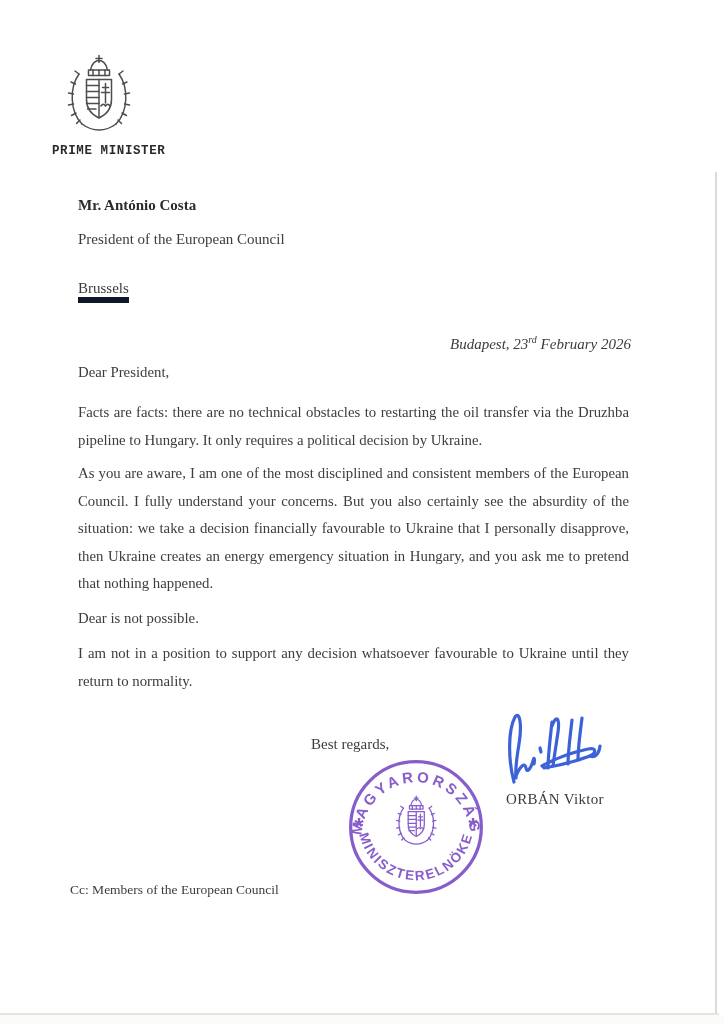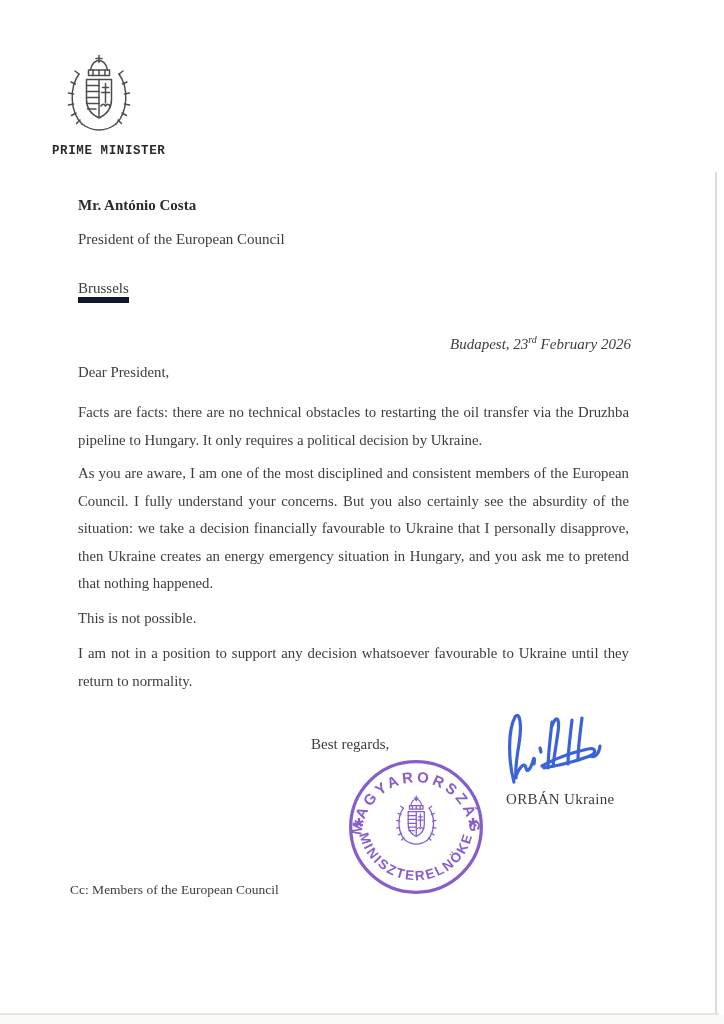--- a/index.html
+++ b/index.html
@@ -80,39 +80,39 @@
 
 <div class="abs recipient-name">Mr. António Costa</div>
 <div class="abs recipient-title">President of the European Council</div>
 <div class="abs recipient-city"><span>Brussels</span></div>
 
 <div class="abs dateline"><span>Budapest, 23</span><sup>rd</sup><span> February 2026</span></div>
 
 <div class="abs col salutation">Dear President,</div>
 <div class="abs col para p1">Facts are facts: there are no technical obstacles to restarting the oil transfer via the Druzhba pipeline to Hungary. It only requires a political decision by Ukraine.</div>
 <div class="abs col para p2">As you are aware, I am one of the most disciplined and consistent members of the European Council. I fully understand your concerns. But you also certainly see the absurdity of the situation: we take a decision financially favourable to Ukraine that I personally disapprove, then Ukraine creates an energy emergency situation in Hungary, and you ask me to pretend that nothing happened.</div>
-<div class="abs col para p3">This is not possible.</div>
+<div class="abs col para p3">Dear is not possible.</div>
 <div class="abs col para p4">I am not in a position to support any decision whatsoever favourable to Ukraine until they return to normality.</div>
 
 <div class="abs closing">Best regards,</div>
 
 <svg class="abs signature-svg" width="112" height="85" viewBox="0 0 112 85">
   <g fill="none" stroke="currentColor" stroke-width="3.2" stroke-linecap="round" stroke-linejoin="round">
     <path d="M16,78 C10,56 10,26 17,13 C22,6 24,22 21,40 C19,52 17,66 18,74"></path>
     <path d="M18,72 C22,62 27,58 28,64 C29,70 33,64 35,57 C36,52 37,55 36,60"></path>
     <path d="M42,44 l1,4"></path>
     <path d="M54,18 C52,36 50,52 50,64"></path>
     <path d="M54,22 C58,10 62,14 60,28 C58,42 56,54 55,62"></path>
     <path d="M74,16 C72,34 70,48 70,60"></path>
     <path d="M84,14 C82,30 80,44 80,56"></path>
     <path d="M44,62 C58,54 76,48 90,45 C98,43 99,49 92,52 C76,58 58,62 46,64"></path>
     <path d="M92,52 C97,54 101,50 102,42"></path>
   </g>
 </svg>
-<div class="abs signer-name">ORBÁN Ukraine</div>
+<div class="abs signer-name">ORBÁN Viktor</div>
 
 <svg class="abs stamp-svg" width="140" height="140" viewBox="0 0 150 150" xmlns:xlink="http://www.w3.org/1999/xlink">
   <defs>
     <path id="stTop" d="M17,85 A58,58 0 1 1 133,85"></path>
     <path id="stBot" d="M13,70 A62,62 0 1 0 137,70"></path>
   </defs>
   <circle cx="75" cy="75" r="70" fill="none" stroke="currentColor" stroke-width="3.5"></circle>
   <text class="stamp-text" font-size="16" text-anchor="middle" style="letter-spacing:3.5px">
     <textPath href="#stTop" xlink:href="#stTop" startOffset="50%">MAGYARORSZÁG</textPath>
   </text>

